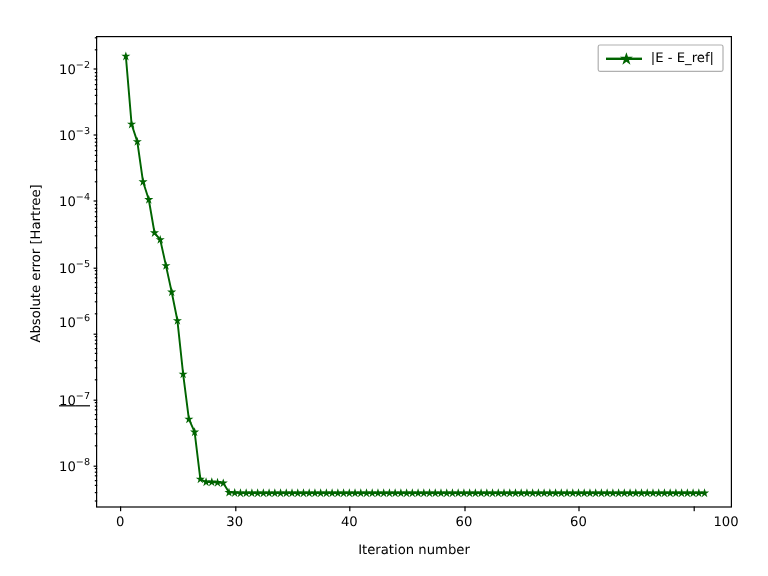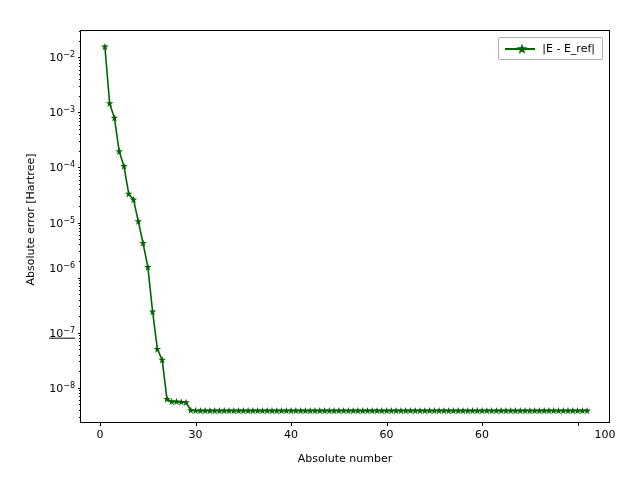--- a/index.html
+++ b/index.html
@@ -281,16 +281,16 @@
       <span id="legend-sample">
         <span class="lseg"></span>
         <svg class="lstar" viewBox="0 0 100 100">
           <polygon points="50,4 61,36 95,36 67,57 78,92 50,70 22,92 33,57 5,36 39,36" fill="#006400"></polygon>
         </svg>
       </span>
       <span id="legend-label">|E - E_ref|</span>
     </div>
   </div>
 
-  <div id="xlabel">Absolute number</div>
+  <div id="xlabel">Iteration number</div>
   <div id="ylabel">Absolute error [Hartree]</div>
 
 </div>
 
 </body></html>

